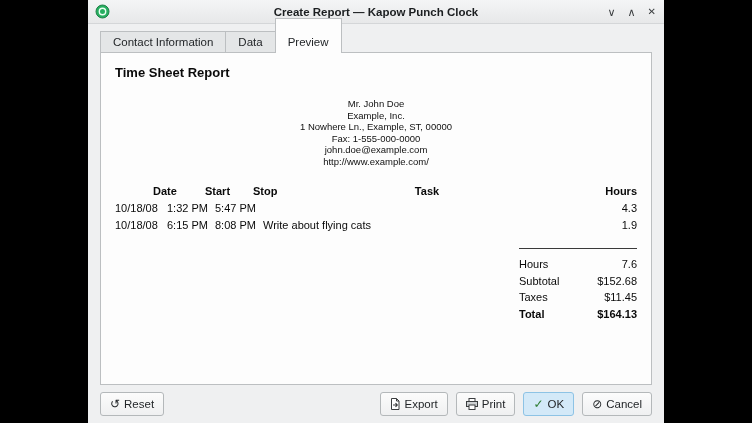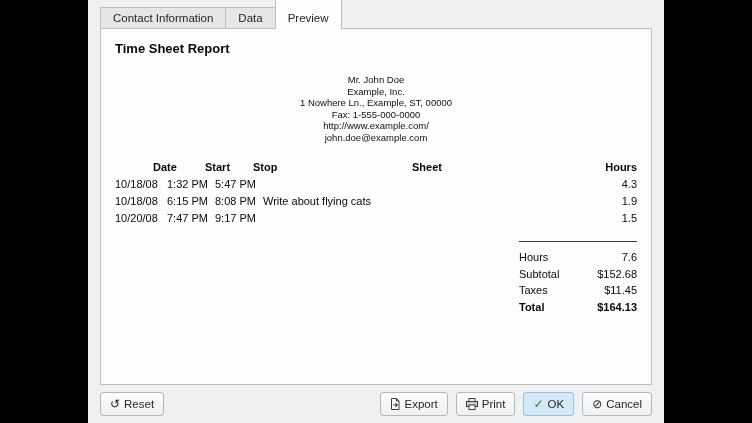--- a/index.html
+++ b/index.html
@@ -126,67 +126,74 @@
   }
   .spacer { flex: 1; }
   .glyph-green { color: #2e7d32; }
 </style>
 </head>
 <body>
 
 <div class="stage">
   <div class="window">
 
+    <div class="titlebar">
+      <span class="app-icon">
+        <svg width="15" height="15" viewBox="0 0 15 15">
+          <circle cx="7.5" cy="7.5" r="6.5" fill="#27ae60" stroke="#1d8348" stroke-width="1"></circle>
+          <circle cx="7.5" cy="7.5" r="3.2" fill="none" stroke="#eafff2" stroke-width="1.4"></circle>
+        </svg>
+      </span>
+      <span class="title">Create Report — Kapow Punch Clock</span>
+      <span class="win-controls">
+        <span class="wbtn">∨</span>
+        <span class="wbtn">∧</span>
+        <span class="wbtn close">✕</span>
+      </span>
+    </div>
 
     <div class="tabrow">
       <div class="tab">Contact Information</div>
       <div class="tab">Data</div>
       <div class="tab active">Preview</div>
     </div>
 
     <div class="frame">
       <div class="report-title">Time Sheet Report</div>
 
       <div class="contact-block">
         <div>Mr. John Doe</div>
         <div>Example, Inc.</div>
         <div>1 Nowhere Ln., Example, ST, 00000</div>
         <div>Fax: 1-555-000-0000</div>
+        <div>john.doe@example.com</div>
         <div>http://www.example.com/</div>
-        <div>john.doe@example.com</div>
       </div>
 
       <div class="ttable">
         <div class="trow head">
           <div class="c-date">Date</div>
           <div class="c-start">Start</div>
           <div class="c-stop">Stop</div>
-          <div class="c-task">Sheet</div>
+          <div class="c-task">Task</div>
           <div class="c-hours">Hours</div>
         </div>
         <div class="trow">
           <div class="c-date">10/18/08</div>
           <div class="c-start">1:32 PM</div>
           <div class="c-stop">5:47 PM</div>
           <div class="c-task"></div>
           <div class="c-hours">4.3</div>
         </div>
         <div class="trow">
           <div class="c-date">10/18/08</div>
           <div class="c-start">6:15 PM</div>
           <div class="c-stop">8:08 PM</div>
           <div class="c-task">Write about flying cats</div>
           <div class="c-hours">1.9</div>
-        </div>
-        <div class="trow">
-          <div class="c-date">10/20/08</div>
-          <div class="c-start">7:47 PM</div>
-          <div class="c-stop">9:17 PM</div>
-          <div class="c-task"></div>
-          <div class="c-hours">1.5</div>
         </div>
       </div>
 
       <div class="summary">
         <div class="srow">
           <span>Hours</span>
           <span>7.6</span>
         </div>
         <div class="srow">
           <span>Subtotal</span>

